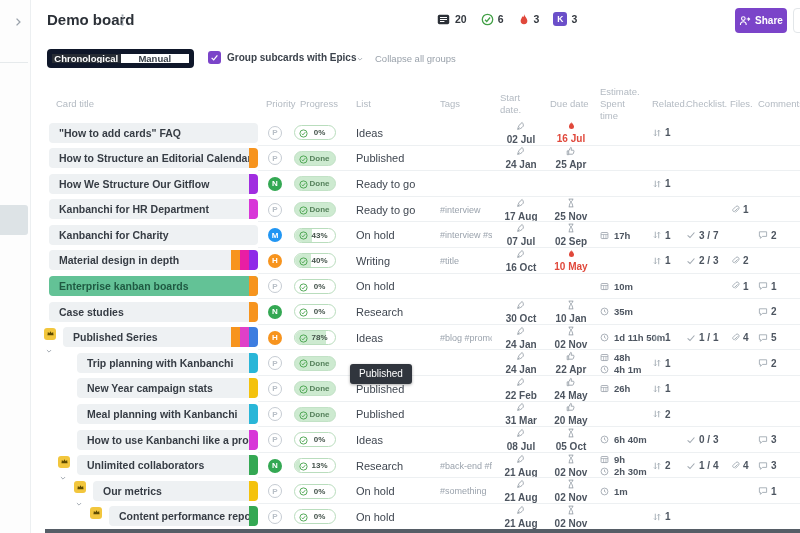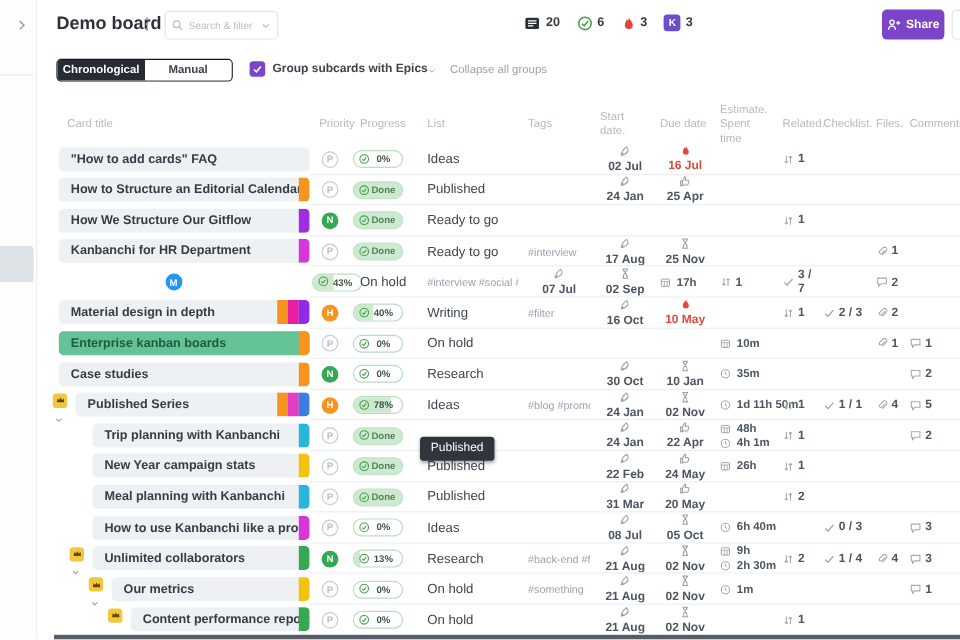--- a/index.html
+++ b/index.html
@@ -23,21 +23,21 @@
   .stats { position:absolute; left:436px; top:12px; display:flex; align-items:center; gap:14px; }
   .stat { display:flex; align-items:center; gap:4px; font-size:10.5px; font-weight:700; color:#33383f; }
   .stat .board-ic { color:#2b3037; }
   .stat .done-ic { color:#43a047; }
   .stat .flame-ic { color:#e0483b; }
   .kbadge { width:14px; height:14px; background:#6b4fc9; border-radius:3px; color:#fff; font-size:8.5px; font-weight:700; display:flex; align-items:center; justify-content:center; }
   .share-btn { position:absolute; left:735px; top:8px; width:52px; height:25px; background:#7b44c9; border:none; border-radius:4px; color:#fff; display:flex; align-items:center; justify-content:center; gap:4px; font-size:10px; font-weight:700; cursor:pointer; font-family:inherit; }
   .partial-btn { position:absolute; left:793px; top:8px; width:10px; height:25px; background:#fff; border:1px solid #e2e6e9; border-radius:4px 0 0 4px; }
 
   
-  .toggle { position:absolute; left:47px; top:49px; width:147px; height:19px; border:1px solid #0f172a; border-radius:4px; display:flex; overflow:hidden; background:#fff; }
+  .toggle { position:absolute; left:47px; top:49px; width:147px; height:19px; border:5px solid #0f172a; border-radius:4px; display:flex; overflow:hidden; background:#fff; }
   .toggle .seg { flex:1; display:flex; align-items:center; justify-content:center; font-size:9.5px; font-weight:700; color:#3a414a; cursor:pointer; background:#fff; }
   .toggle .seg.active { background:#272c34; color:#fff; }
   .checkbox { position:absolute; left:208px; top:51px; width:13px; height:13px; background:#7b44c9; border-radius:3px; display:flex; align-items:center; justify-content:center; color:#fff; cursor:pointer; }
   .group-label { position:absolute; left:227px; top:52px; font-size:10px; font-weight:600; color:#3c434c; }
   .collapse-link { position:absolute; left:356px; top:53px; display:flex; align-items:center; gap:11px; font-size:9.5px; color:#9aa2ab; cursor:pointer; }
 
   
   .table { position:absolute; left:31px; top:86px; width:769px; height:447px; }
   .thead, .trow { display:grid; grid-template-columns:227px 34px 56px 84px 60px 50px 50px 52px 34px 44px 28px 42px; }
   .thead { height:34px; align-items:center; }
@@ -92,30 +92,20 @@
     <span class="rail-chevron"><svg class="ic" width="12" height="12" viewBox="0 0 10 10">
           <path d="M3.8 2.2 6.6 5 3.8 7.8" fill="none" stroke="currentColor" stroke-width="1.1"></path>
         </svg></span>
     <div class="rail-divider"></div>
     <div class="rail-tab"></div>
   </div>
 
   <div class="board-title">Demo board</div>
   <div class="kebab">⋮</div>
 
-  <div class="searchbox">
-    <svg class="ic" width="10" height="10" viewBox="0 0 10 10">
-        <circle cx="4.2" cy="4.2" r="2.8" fill="none" stroke="currentColor"></circle>
-        <path d="M6.4 6.4 8.8 8.8" stroke="currentColor"></path>
-      </svg>
-    <span class="ph">Search &amp; filter</span>
-    <svg class="ic" width="9" height="9" viewBox="0 0 10 10">
-        <path d="M2.4 3.8 5 6.4 7.6 3.8" fill="none" stroke="currentColor"></path>
-      </svg>
-  </div>
 
   <div class="stats">
     <div class="stat">
       <svg class="ic board-ic" width="15" height="13" viewBox="0 0 10 10">
           <rect x="0.6" y="1.4" width="8.8" height="7.2" rx="1.2" fill="currentColor"></rect>
           <path d="M2.3 3.4h5.4M2.3 5h5.4M2.3 6.6h3.4" stroke="#fff" stroke-width="0.8"></path>
         </svg>
       <span>20</span>
     </div>
     <div class="stat">
@@ -350,20 +340,25 @@
           <div></div>
           <div class="num-cell">
             <svg class="ic" width="10" height="10" viewBox="0 0 10 10">
               <path d="M7.6 3.4 4.7 6.3a1.3 1.3 0 0 1-1.8-1.8L5.8 1.6a1.9 1.9 0 0 1 2.7 2.7L5.3 7.5" fill="none" stroke="currentColor" stroke-width="0.9"></path>
             </svg>
             <span>1</span>
           </div>
           <div></div>
         </div>
         <div class="trow">
+          <div class="title-cell">
+            <span class="pill" style="left:18px">
+              <span class="ttl">Kanbanchi for Charity</span>
+            </span>
+          </div>
           <div>
             <span class="prio fill" style="background:#2196f3">M</span>
           </div>
           <div>
             <span class="prog">
               <span class="fill" style="width:43%"></span>
               <span class="pc-ic"><svg class="ic" width="9" height="9" viewBox="0 0 10 10">
                   <circle cx="5" cy="5" r="4" fill="none" stroke="currentColor"></circle>
                   <path d="M3.1 5.2 4.4 6.5 7 3.5" fill="none" stroke="currentColor"></path>
                 </svg></span>
@@ -436,21 +431,21 @@
               <span class="pc-ic"><svg class="ic" width="9" height="9" viewBox="0 0 10 10">
                   <circle cx="5" cy="5" r="4" fill="none" stroke="currentColor"></circle>
                   <path d="M3.1 5.2 4.4 6.5 7 3.5" fill="none" stroke="currentColor"></path>
                 </svg></span>
               <span class="plabel">40%</span>
             </span>
           </div>
           <div class="list-cell">
             <span>Writing</span>
           </div>
-          <div class="tags-cell">#filter</div>
+          <div class="tags-cell">#title</div>
           <div class="date-cell">
             <svg class="ic" width="10" height="10" viewBox="0 0 10 10">
               <path d="M1.7 8.3C2 6 3.1 3.5 6.2 1.5c.9 1 1.3 2.3 1.1 3.6C5.7 7.2 3.9 8.1 1.7 8.3Z" fill="none" stroke="currentColor" stroke-width="0.9"></path>
               <path d="M1.7 8.3 3.5 6.5" stroke="currentColor" stroke-width="0.9"></path>
             </svg>
             <span>16 Oct</span>
           </div>
           <div class="date-cell overdue">
             <svg class="ic" width="9" height="9" viewBox="0 0 10 10">
               <path d="M5.1.7C5.3 2.4 7.8 3.9 7.8 6.1a2.8 2.8 0 0 1-5.6 0C2.2 4.7 3.2 3.8 3.6 2.2c.5.8 1.3 1.3 1.5-1.5Z" fill="currentColor"></path>

